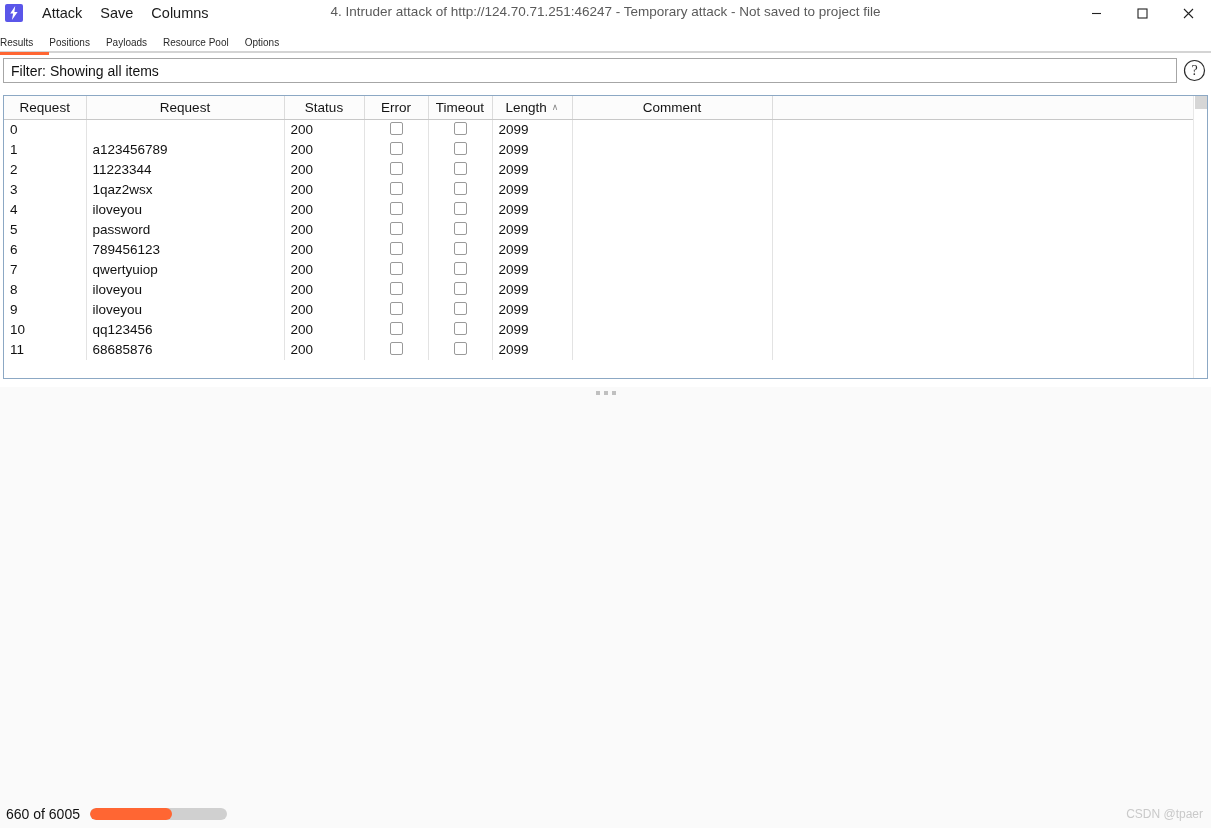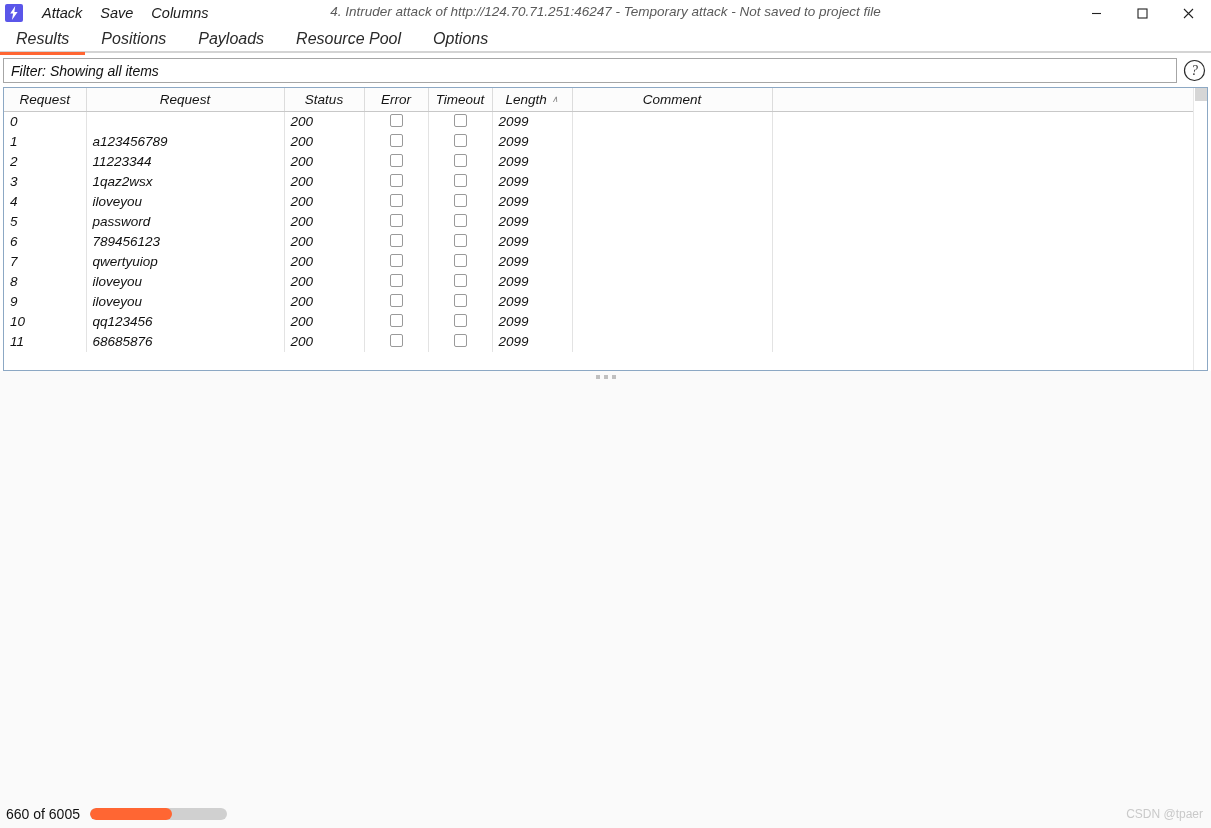--- a/index.html
+++ b/index.html
@@ -44,21 +44,21 @@
   
   .tabbar {
     height: 26px; display: flex; align-items: flex-end;
     background: #ffffff; position: relative;
   }
   .tabbar:after {
     content:""; position:absolute; left:0; right:0; bottom:0;
     height: 2px; background: #d4d4d4;
   }
   .tab {
-    font-size: 16px; color: #2a2a2a; padding: 1px 16px 5px 16px;
+    font-size: 10px; color: #2a2a2a; padding: 1px 16px 5px 0;
     position: relative; z-index: 2; cursor: default; white-space: nowrap;
   }
   .tab.active:after {
     content: ""; position: absolute; left: 0; right: 0; bottom: -2px;
     height: 3px; background: #ff6633;
   }
 
   
   .filterrow {
     display: flex; align-items: center; padding: 4px 3px 3px 3px; gap: 4px;
@@ -70,21 +70,21 @@
     font-size: 14px; color: #111;
   }
   .helpbtn {
     width: 27px; height: 27px; flex: none;
     display: flex; align-items: center; justify-content: center;
     background: #fff;
   }
 
   
   .results-panel {
-    margin: 0 3px; height: 284px;
+    margin: 8px 3px; height: 284px;
     border: 1px solid #8ca8c4; background: #fff;
     position: relative; overflow: hidden;
   }
   .tbl { width: 100%; border-collapse: collapse; table-layout: fixed; }
   .tbl col.c-request { width: 82px; }
   .tbl col.c-payload { width: 198px; }
   .tbl col.c-status  { width: 80px; }
   .tbl col.c-error   { width: 64px; }
   .tbl col.c-timeout { width: 64px; }
   .tbl col.c-length  { width: 80px; }
@@ -145,21 +145,21 @@
   .progress-track {
     width: 137px; height: 12px; background: #d0d0d0; border-radius: 6px;
     overflow: hidden; position: relative;
   }
   .progress-fill { height: 100%; background: #ff6633; border-radius: 6px; }
   .watermark {
     margin-left: auto; margin-right: 8px;
     font-size: 12px; color: #c9c9c9; white-space: nowrap;
   }
 
-  .main-col { display: flex; flex-direction: column; height: 828px; font-style: italic; }
+  .main-col { display: flex; flex-direction: column; height: 828px; }
 </style>
 </head>
 <body>
 
 <div id="app">
   <div class="main-col">
 
     <div class="titlebar">
       <div class="burp-logo">
         <svg width="12" height="14" viewBox="0 0 12 14" aria-hidden="true">

